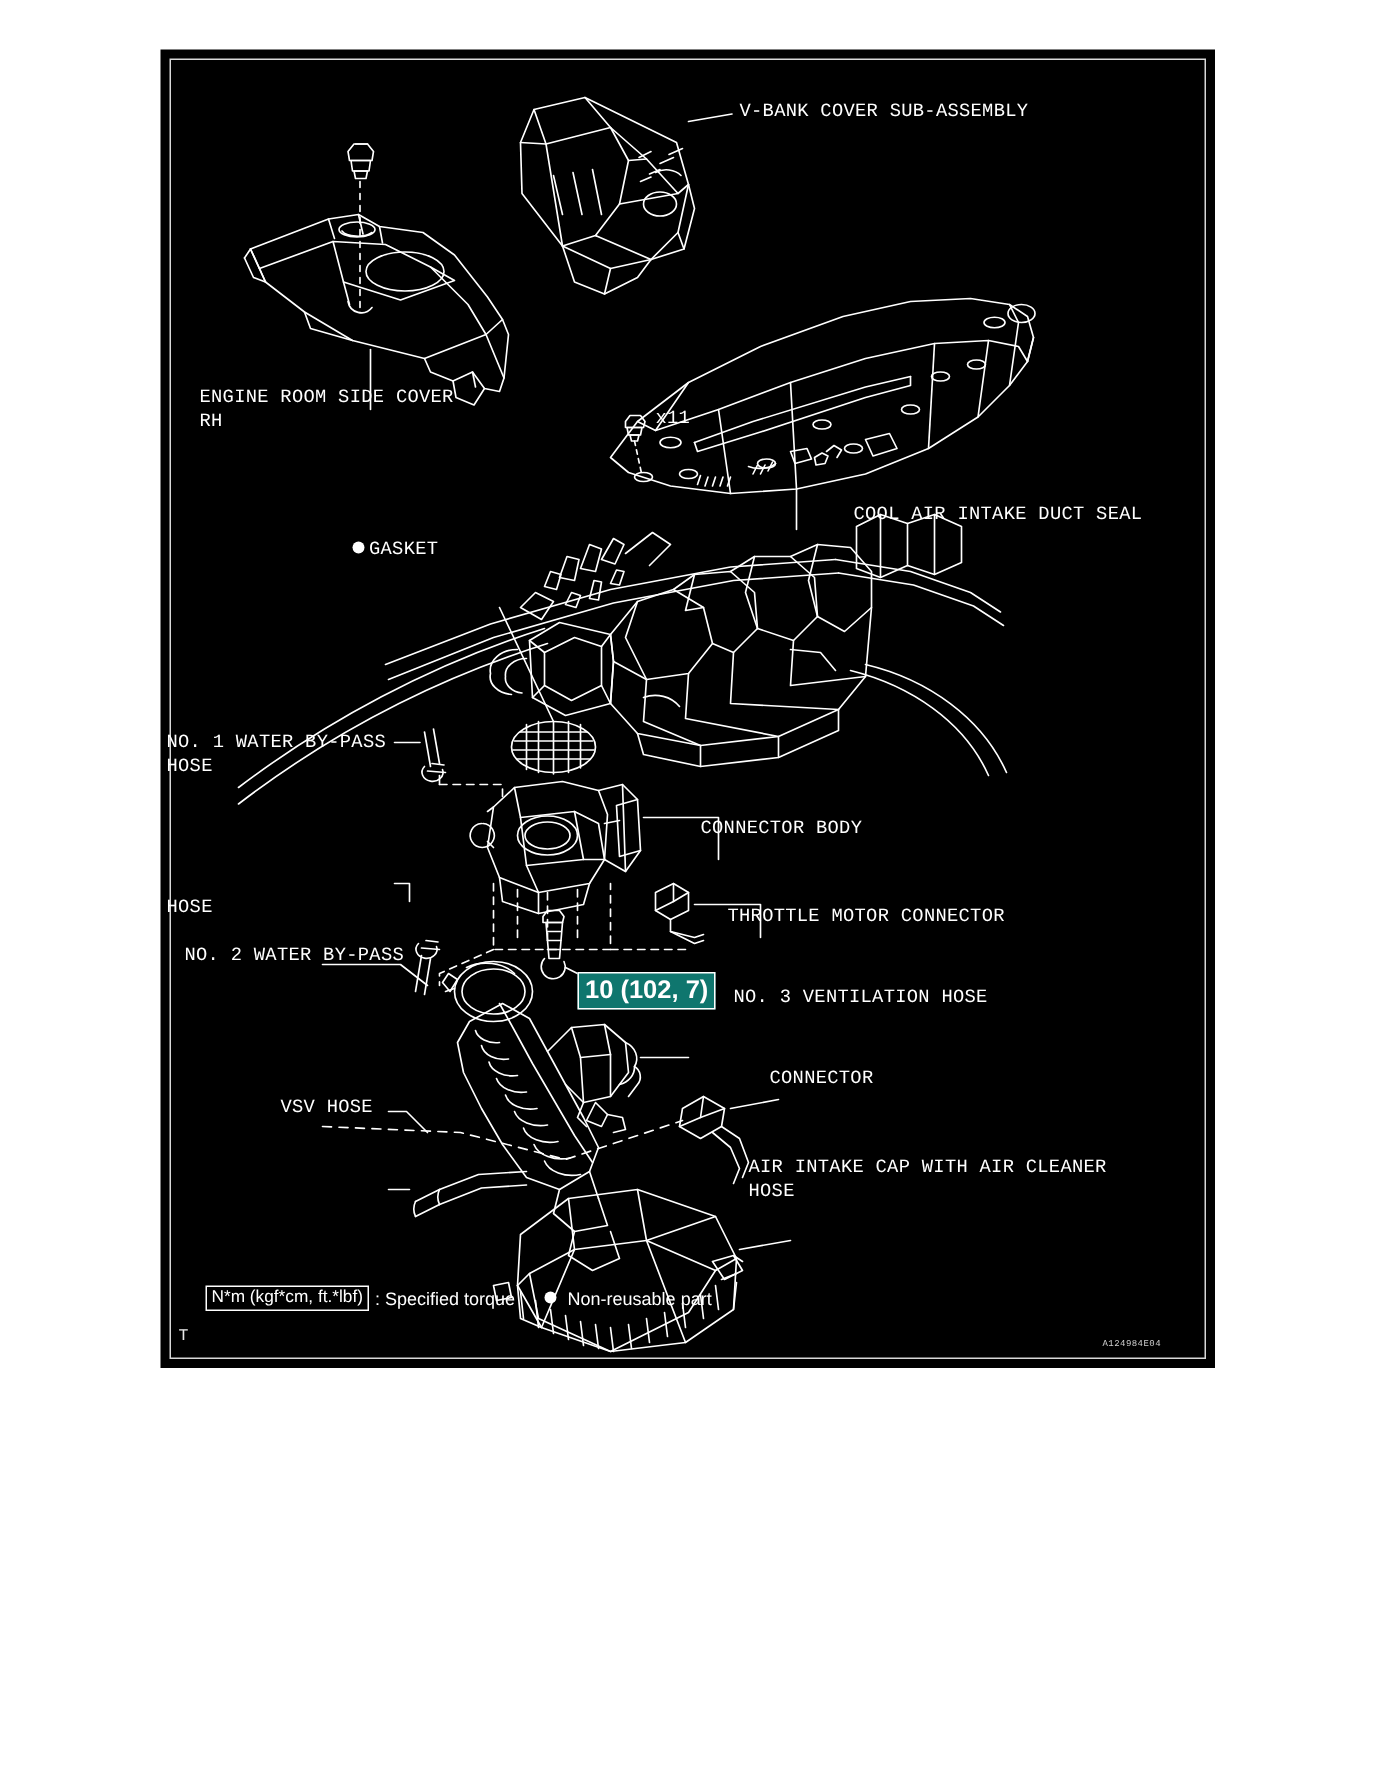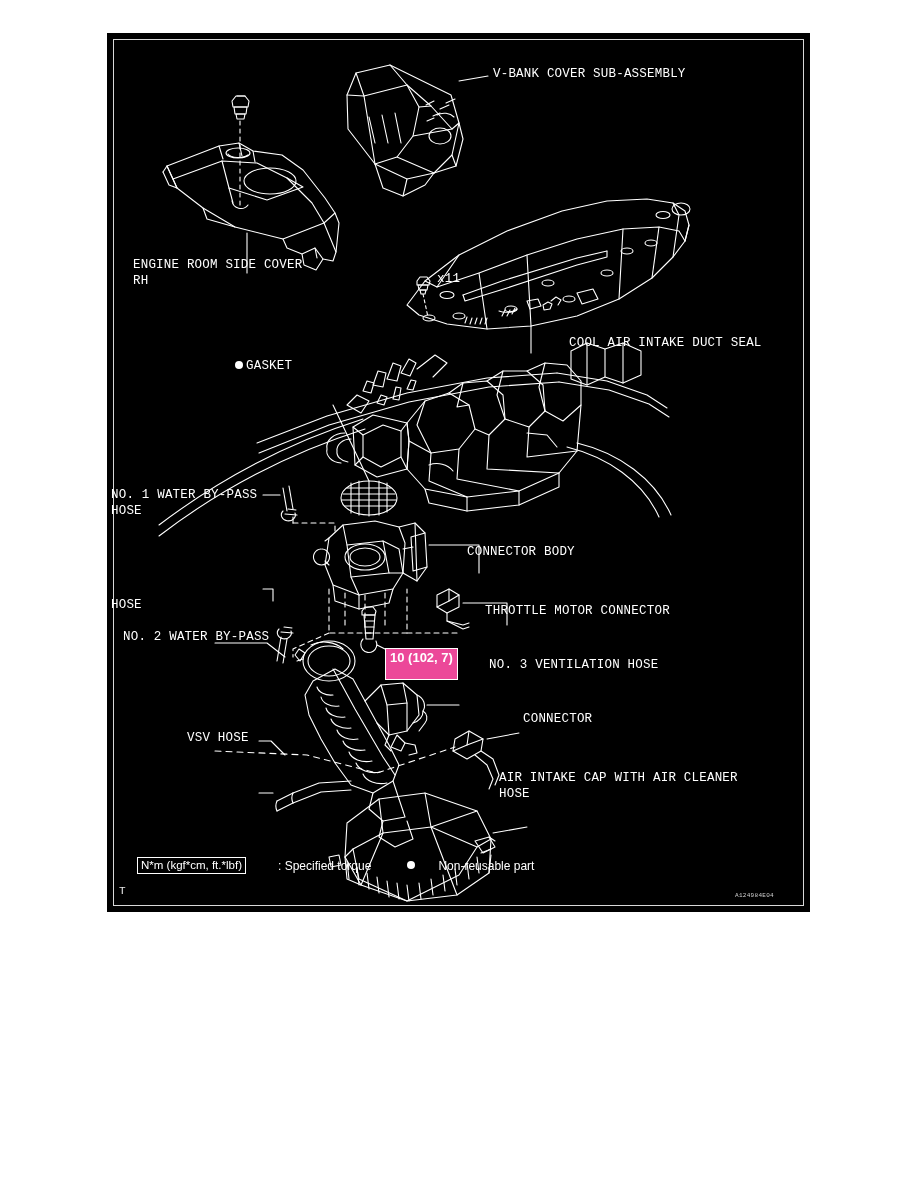--- a/index.html
+++ b/index.html
@@ -38,31 +38,31 @@
 
   
   .bullet{
     display:inline-block;width:8px;height:8px;border-radius:50%;
     background:#ffffff;vertical-align:middle;margin-right:3px;position:relative;top:-1px;
   }
 
   
   .torquebox{
     position:absolute;color:#ffffff;border:1.5px solid #ffffff;
-    padding:1px 4px 14px 4px;font-size:13px;font-weight:bold;
-    font-family:"Liberation Sans",sans-serif;white-space:pre;background:#ec4899;
+    padding:1px 4px 2px 4px;font-size:17px;font-weight:bold;
+    font-family:"Liberation Sans",sans-serif;white-space:pre;background:#0f766e;
   }
   
   .legendbox{
     display:inline-block;border:1.5px solid #ffffff;padding:0px 3px 1px 3px;
     font-size:11.5px;color:#ffffff;line-height:14px;
   }
   #legend{
     position:absolute;left:30px;top:824px;color:#fff;font-size:12px;
-    display:flex;align-items:center;gap:16px;white-space:pre;
+    display:flex;align-items:center;gap:0px;white-space:pre;
   }
   #legend .seg{margin-right:6px;}
 </style>
 </head>
 <body>
 
 <div id="page">
 
   <div id="plate">
     <div id="plate-frame"></div>
@@ -407,30 +407,30 @@
     <div class="lbl" style="left:4px;top:565px;">HOSE</div>
 
     <div class="lbl" style="left:360px;top:512px;">CONNECTOR BODY</div>
 
     <div class="lbl" style="left:378px;top:571px;">THROTTLE MOTOR CONNECTOR</div>
 
     <div class="torquebox" style="left:278px;top:615px;">10 (102, 7)</div>
 
     <div class="lbl" style="left:382px;top:625px;">NO. 3 VENTILATION HOSE</div>
 
-    <div class="lbl" style="left:416px;top:679px;">CONNECTOR</div>
+    <div class="lbl" style="left:406px;top:679px;">CONNECTOR</div>
 
     <div class="lbl" style="left:80px;top:698px;">VSV HOSE</div>
 
     <div class="lbl" style="left:392px;top:738px;">AIR INTAKE CAP WITH AIR CLEANER</div>
     <div class="lbl" style="left:392px;top:754px;">HOSE</div>
 
     <div id="legend">
       <span class="legendbox">N*m (kgf*cm, ft.*lbf)</span>
-      <span class="seg" style="margin-left:16px;text-align:right;">: Specified torque</span>
+      <span class="seg" style="margin-left:4px;text-align:right;">: Specified torque</span>
       <span class="bullet" style="margin-left:14px;"></span>
       <span style="margin-left:4px;">Non-reusable part</span>
     </div>
 
     <div class="lbl mark" style="left:12px;top:851px;">T</div>
     <div class="lbl tiny" style="left:628px;top:855px;">A124984E04</div>
 
   </div>
 </div>
 

